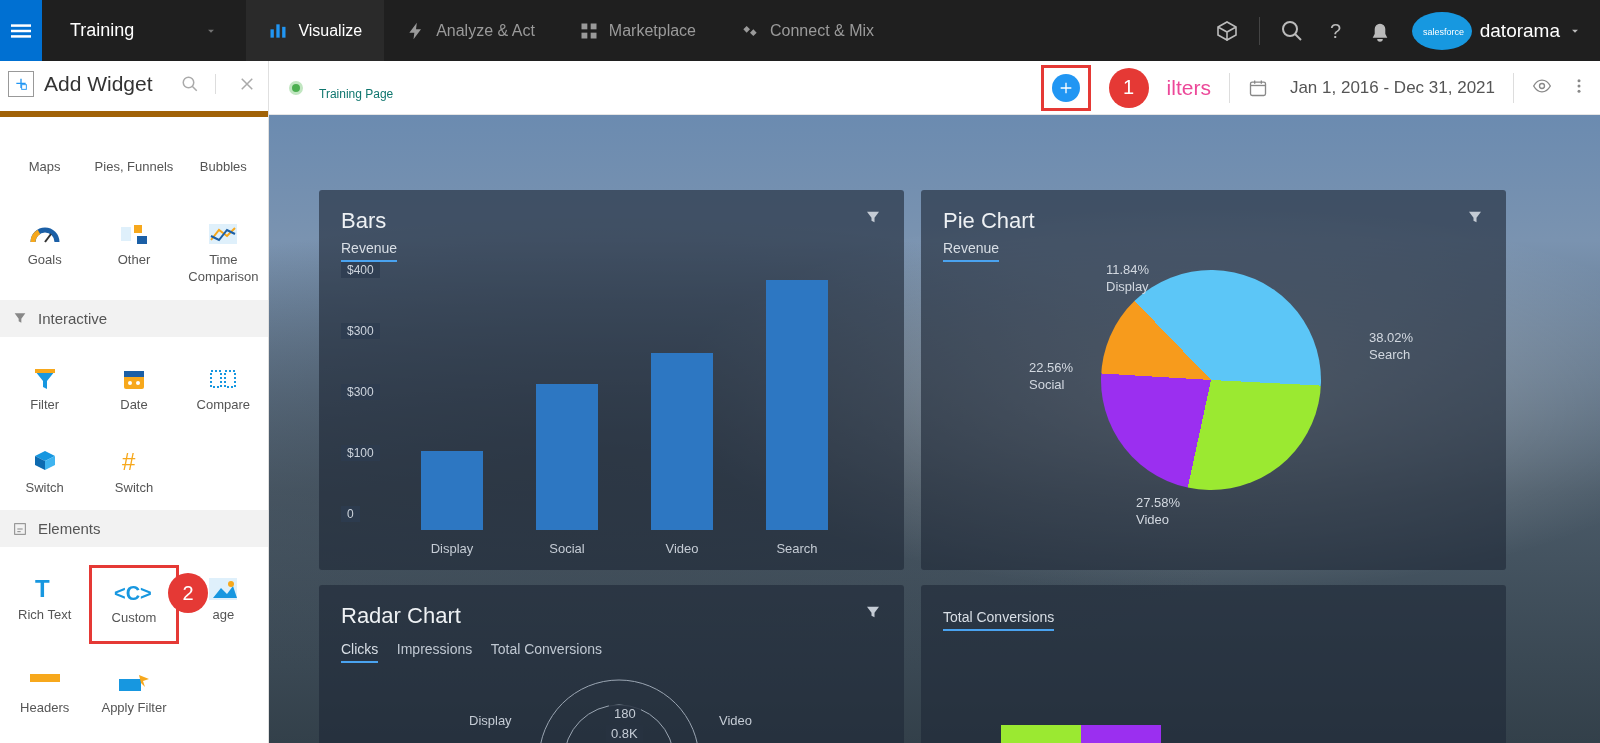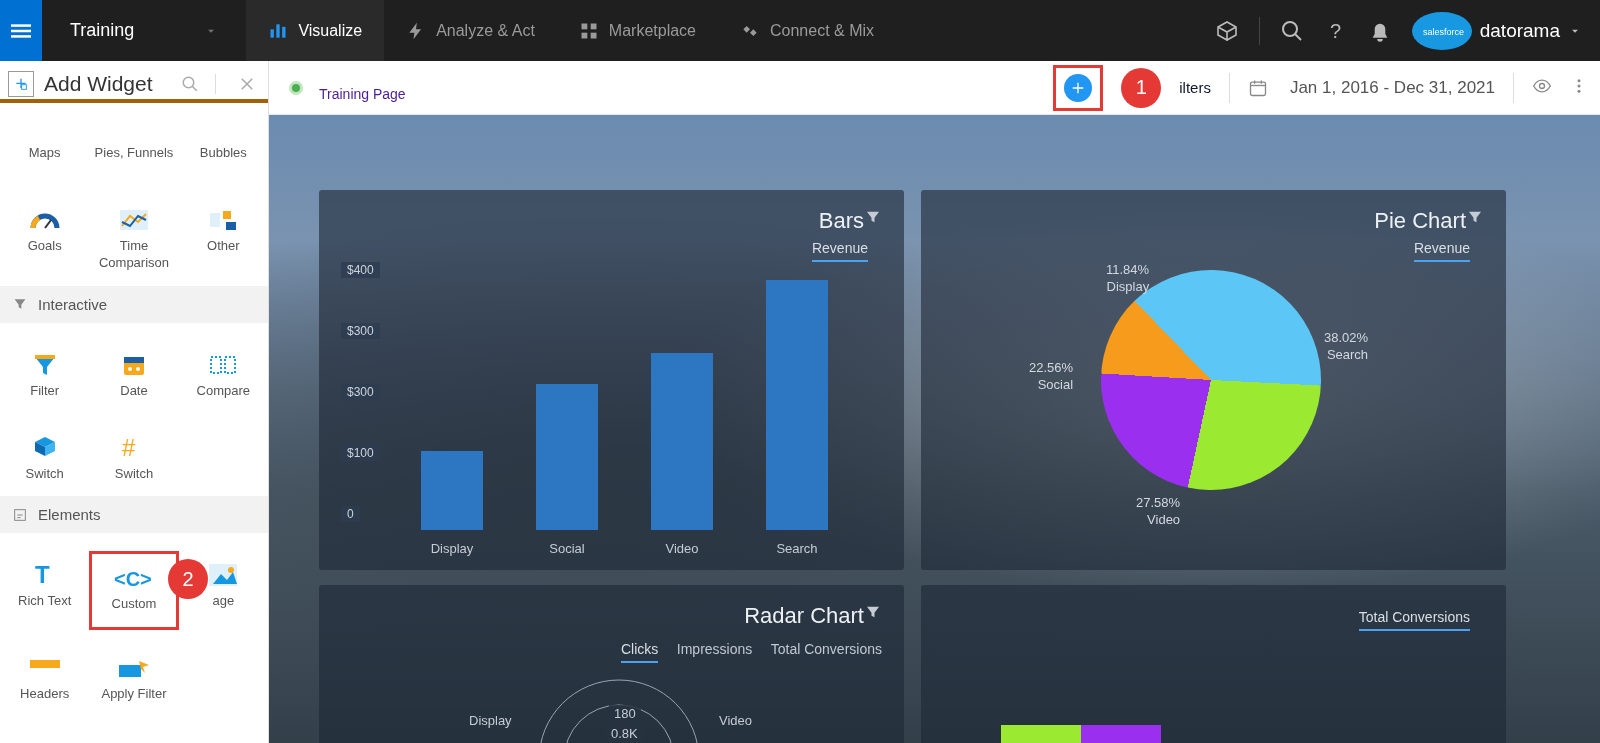--- a/index.html
+++ b/index.html
@@ -18,56 +18,56 @@
 .navtab svg { width: 20px; height: 20px; }
 .topright { position: absolute; right: 18px; display: flex; align-items: center; gap: 20px; }
 .topright .ticon { width: 24px; height: 24px; fill: #bbb; cursor: pointer; }
 .divider { width: 1px; height: 28px; background: #444; }
 .brand { display: flex; align-items: center; gap: 8px; color: #fff; font-size: 19px; }
 .sfcloud { width: 60px; height: 42px; }
 
 
 .secondbar { position: absolute; left: 269px; right: 0; top: 61px; height: 54px; background: #fff; display: flex; align-items: center; padding: 0 20px; border-bottom: 1px solid #e5e5e5; z-index: 5; }
 .pagestatus { width: 14px; height: 14px; border-radius: 50%; background: #4caf50; border: 3px solid #c1e6c1; margin-right: 16px; }
-.pagetitle { font-size: 14px; color: #4c1d95; margin-top: 13px; }
+.pagetitle { font-size: 12px; color: #0f766e; margin-top: 13px; }
 .sb-right { position: absolute; right: 12px; display: flex; align-items: center; gap: 18px; }
 .addbtn { width: 28px; height: 28px; border-radius: 50%; background: #2196f3; display: flex; align-items: center; justify-content: center; cursor: pointer; }
 .addbtn svg { width: 16px; height: 16px; fill: #fff; }
 .addframe { border: 3px solid #e53935; padding: 6px 8px; }
 .callout { width: 40px; height: 40px; border-radius: 50%; background: #e53935; color: #fff; display: flex; align-items: center; justify-content: center; font-size: 20px; font-weight: 500; }
-.sb-filters { color: #0f172a; font-size: 15px; }
+.sb-filters { color: #ec4899; font-size: 21px; }
 .sb-sep { width: 1px; height: 30px; background: #ddd; }
 .daterange { display: flex; align-items: center; gap: 22px; color: #555; font-size: 17px; }
 .daterange svg, .eye svg { width: 20px; height: 20px; fill: #888; }
 .kebab svg { width: 18px; height: 18px; fill: #888; }
 
 
 .sidebar { position: absolute; left: 0; top: 61px; width: 269px; bottom: 0; background: #fff; border-right: 1px solid #e0e0e0; z-index: 10; }
-.shead { padding: 10px 12px 2px 8px; display: flex; align-items: center; gap: 10px; border-bottom: 4px solid #a16207; }
+.shead { padding: 10px 12px 14px 8px; display: flex; align-items: center; gap: 10px; border-bottom: 6px solid #a16207; }
 .shead .boxicon { width: 26px; height: 26px; border: 1px solid #999; display: flex; align-items: center; justify-content: center; }
 .shead .boxicon svg { width: 16px; height: 16px; fill: #2196f3; }
 .shead .title { font-size: 21px; color: #333; flex: 1; }
 .shead .sact { width: 18px; height: 18px; fill: #aaa; cursor: pointer; margin-left: 6px; }
 
 .grid3 { display: grid; grid-template-columns: repeat(3,1fr); text-align: center; }
 .wcell { padding: 6px 4px 14px; cursor: pointer; }
 .wcell .wicon { height: 36px; display: flex; align-items: center; justify-content: center; }
 .wcell .wlabel { font-size: 13px; color: #555; line-height: 1.3; }
 .moretypes { padding: 10px 8px 14px; color: #2196f3; font-size: 14px; cursor: pointer; }
 .sectionh { background: #f2f2f2; padding: 10px 12px; display: flex; align-items: center; gap: 10px; font-size: 15px; color: #555; }
 .sectionh svg { width: 16px; height: 16px; fill: #888; }
 
 .highlight-box { border: 3px solid #e53935; }
 .callout-abs { position: absolute; width: 40px; height: 40px; border-radius: 50%; background: #e53935; color: #fff; display: flex; align-items: center; justify-content: center; font-size: 20px; font-weight: 500; z-index: 50; }
 
 
 .canvas { position: absolute; left: 269px; right: 0; top: 115px; bottom: 0; background: linear-gradient(to bottom, #6b8bb0 0%, #7a93b0 20%, #4a5a68 60%, #33404a 100%); }
 .canvas::before { content: ""; position: absolute; inset: 0; background: radial-gradient(ellipse at 70% 45%, rgba(255,255,255,.35), transparent 40%), radial-gradient(ellipse at 25% 55%, rgba(60,70,80,.6), transparent 50%); }
 
-.widget { position: absolute; background: rgba(30,40,55,.62); border-radius: 3px; padding: 18px 22px; color: #e5e9ee; text-align: right; }
+.widget { position: absolute; background: rgba(30,40,55,.62); border-radius: 3px; padding: 18px 22px; color: #e5e9ee; }
 .whead { display: flex; align-items: flex-start; }
 .wtitle { font-size: 22px; font-weight: 500; color: #eef1f4; flex: 1; }
 .wfilter svg { width: 18px; height: 18px; fill: #c5ccd5; }
 .wsub { font-size: 14px; color: #b8c0cb; margin-top: 6px; }
 .wsub.active { color: #d9dfe6; border-bottom: 2px solid #4aa3f0; display: inline-block; padding-bottom: 4px; margin-right: 14px; }
 
 
 .bararea { position: absolute; left: 22px; right: 22px; top: 90px; bottom: 40px; }
 .ytick { position: absolute; left: 0; font-size: 12px; color: #cdd4dd; background: rgba(45,60,80,.8); padding: 1px 6px; transform: translateY(-50%); }
 .bar { position: absolute; bottom: 0; width: 62px; background: #2d77c2; }
@@ -234,36 +234,36 @@
             <path d="M4 20 A12 12 0 0 1 28 20" fill="none" stroke="#1b5fa6" stroke-width="5"></path>
             <path d="M4 20 A12 12 0 0 1 10 10" fill="none" stroke="#f7a81c" stroke-width="5"></path>
             <line x1="16" y1="20" x2="22" y2="12" stroke="#333" stroke-width="2"></line>
           </svg>
         </div>
       <div class="wlabel">Goals</div>
     </div>
     <div class="wcell">
       <div class="wicon">
           <svg width="32" height="24">
+            <rect x="3" y="5" width="10" height="14" fill="#dff0fb"></rect>
+            <rect x="16" y="3" width="8" height="8" fill="#f7a81c"></rect>
+            <rect x="19" y="14" width="10" height="8" fill="#1b5fa6"></rect>
+          </svg>
+        </div>
+      <div class="wlabel">Other</div>
+    </div>
+    <div class="wcell">
+      <div class="wicon">
+          <svg width="32" height="24">
             <rect x="2" y="2" width="28" height="20" fill="#dff0fb"></rect>
             <polyline points="4,18 12,8 20,14 28,6" fill="none" stroke="#f7a81c" stroke-width="2"></polyline>
             <polyline points="4,14 12,18 20,8 28,12" fill="none" stroke="#1b5fa6" stroke-width="2"></polyline>
           </svg>
         </div>
       <div class="wlabel">Time Comparison</div>
-    </div>
-    <div class="wcell">
-      <div class="wicon">
-          <svg width="32" height="24">
-            <rect x="3" y="5" width="10" height="14" fill="#dff0fb"></rect>
-            <rect x="16" y="3" width="8" height="8" fill="#f7a81c"></rect>
-            <rect x="19" y="14" width="10" height="8" fill="#1b5fa6"></rect>
-          </svg>
-        </div>
-      <div class="wlabel">Other</div>
     </div>
   </div>
 
 
   <div class="sectionh">
     <svg viewBox="0 0 24 24">
         <path d="M4 5h16l-6 8v6l-4-2v-4z"></path>
       </svg>
     <span>Interactive</span>
   </div>
@@ -414,21 +414,21 @@
     <div class="whead">
       <div class="wtitle">Pie Chart</div>
       <div class="wfilter"><svg viewBox="0 0 24 24">
             <path d="M4 5h16l-6 8v6l-4-2v-4z"></path>
           </svg></div>
     </div>
     <div class="wsub active">Revenue</div>
 
     <div class="pie" style="left:180px;top:80px;background:conic-gradient(#5cc6f7 0deg 136.9deg,#9be931 136.9deg 236.2deg,#9b2ff0 236.2deg 317.4deg,#f79b1c 317.4deg 360deg);transform:rotate(-44deg)"></div>
 
-    <div class="pieslice" style="left:403px;top:140px"><span style="white-space: pre-line;">38.02%
+    <div class="pieslice" style="left:448px;top:140px"><span style="white-space: pre-line;">38.02%
 Search</span></div>
     <div class="pieslice" style="left:215px;top:305px"><span style="white-space: pre-line;">27.58%
 Video</span></div>
     <div class="pieslice" style="left:108px;top:170px"><span style="white-space: pre-line;">22.56%
 Social</span></div>
     <div class="pieslice" style="left:185px;top:72px"><span style="white-space: pre-line;">11.84%
 Display</span></div>
   </div>
 
   <div class="widget" style="left:50px;top:470px;width:585px;height:170px">

